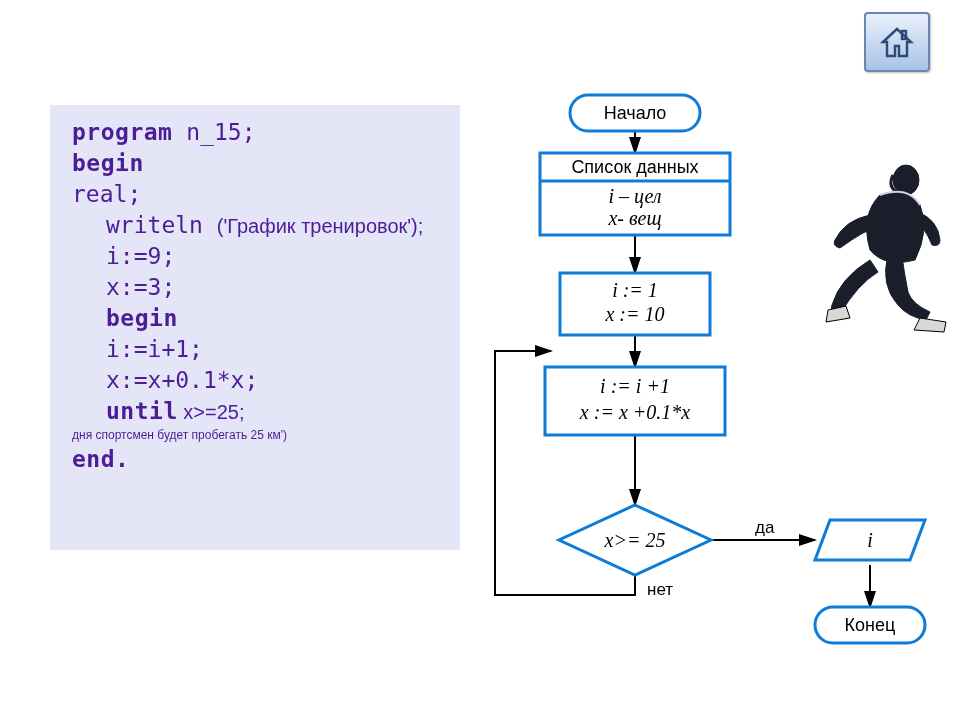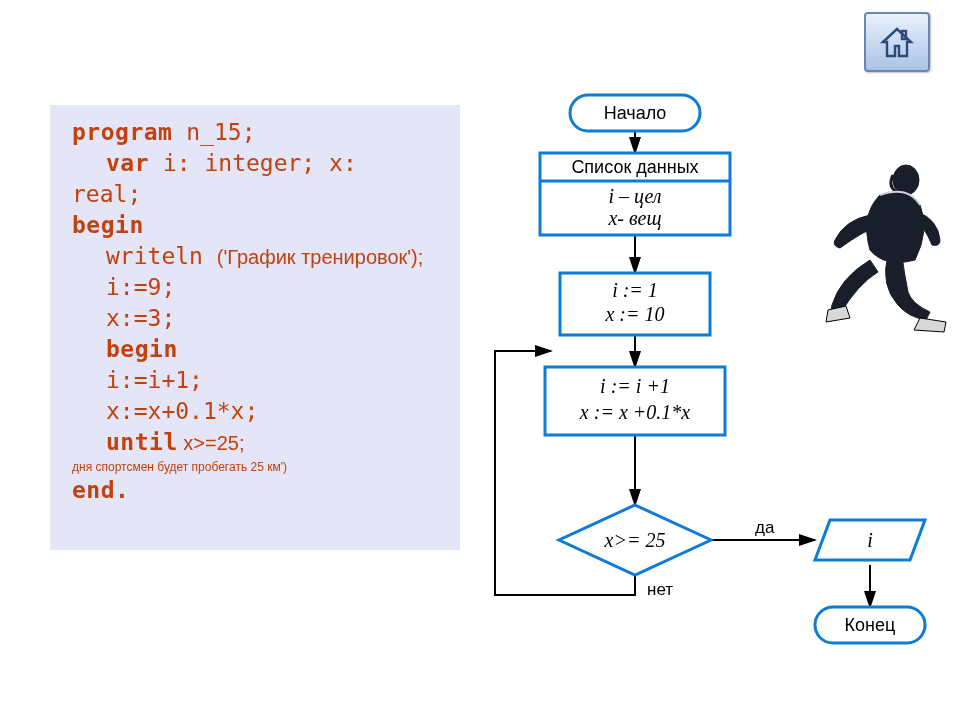--- a/index.html
+++ b/index.html
@@ -42,21 +42,21 @@
     left: 50px;
     top: 105px;
     width: 410px;
     height: 445px;
     background: #e4e5f7;
     padding: 12px 10px 10px 22px;
     box-sizing: border-box;
     font-family: "DejaVu Sans Mono", "Menlo", "Consolas", monospace;
     font-size: 23px;
     line-height: 1.35;
-    color: #c2410c;
+    color: #4c1d95;
     overflow: hidden;
   }
   .code-panel .kw { font-weight: bold; letter-spacing: .5px;}
   .code-panel .line { white-space: nowrap; }
   .code-panel .ind { padding-left: 34px; display:inline-block;}
   .code-panel .plain { font-family: Arial, sans-serif; font-size: 20px; }
   
   .fc {
     position: absolute;
     left: 485px;
@@ -96,23 +96,22 @@
 
   <div class="home-btn">
     <svg class="home-icon" viewBox="0 0 36 36">
       <path d="M4 18 L18 5 L32 18 L28 18 L28 32 L20 32 L20 22 L16 22 L16 32 L8 32 L8 18 Z" fill="none" stroke="#2d4b76" stroke-width="2.4"></path>
       <rect x="23" y="7" width="4" height="8" fill="none" stroke="#2d4b76" stroke-width="2.4"></rect>
     </svg>
   </div>
 
   <div class="code-panel">
     <div class="line"><span class="kw">program</span><span> n_15;</span></div>
-    <div class="line"><span class="ind"></span><span class="kw">var</span><span> i: integer; x:</span></div>
+    <div class="line"><span class="kw">begin</span></div>
     <div class="line"><span>real;</span></div>
-    <div class="line"><span class="kw">begin</span></div>
     <div class="line"><span class="ind"></span><span>writeln </span><span class="plain">('График тренировок');</span></div>
     <div class="line"><span class="ind"></span><span>i:=9;</span></div>
     <div class="line"><span class="ind"></span><span>x:=3;</span></div>
     <div class="line"><span class="ind"></span><span class="kw">begin</span></div>
     <div class="line"><span class="ind"></span><span>i:=i+1;</span></div>
     <div class="line"><span class="ind"></span><span>x:=x+0.1*x;</span></div>
     <div class="line"><span class="ind"></span><span class="kw">until</span><span class="plain"> x&gt;=25;</span></div>
     <div class="line plain" style="font-size:12px">дня спортсмен будет пробегать 25 км')</div>
     <div class="line"><span class="kw">end.</span></div>
   </div>

